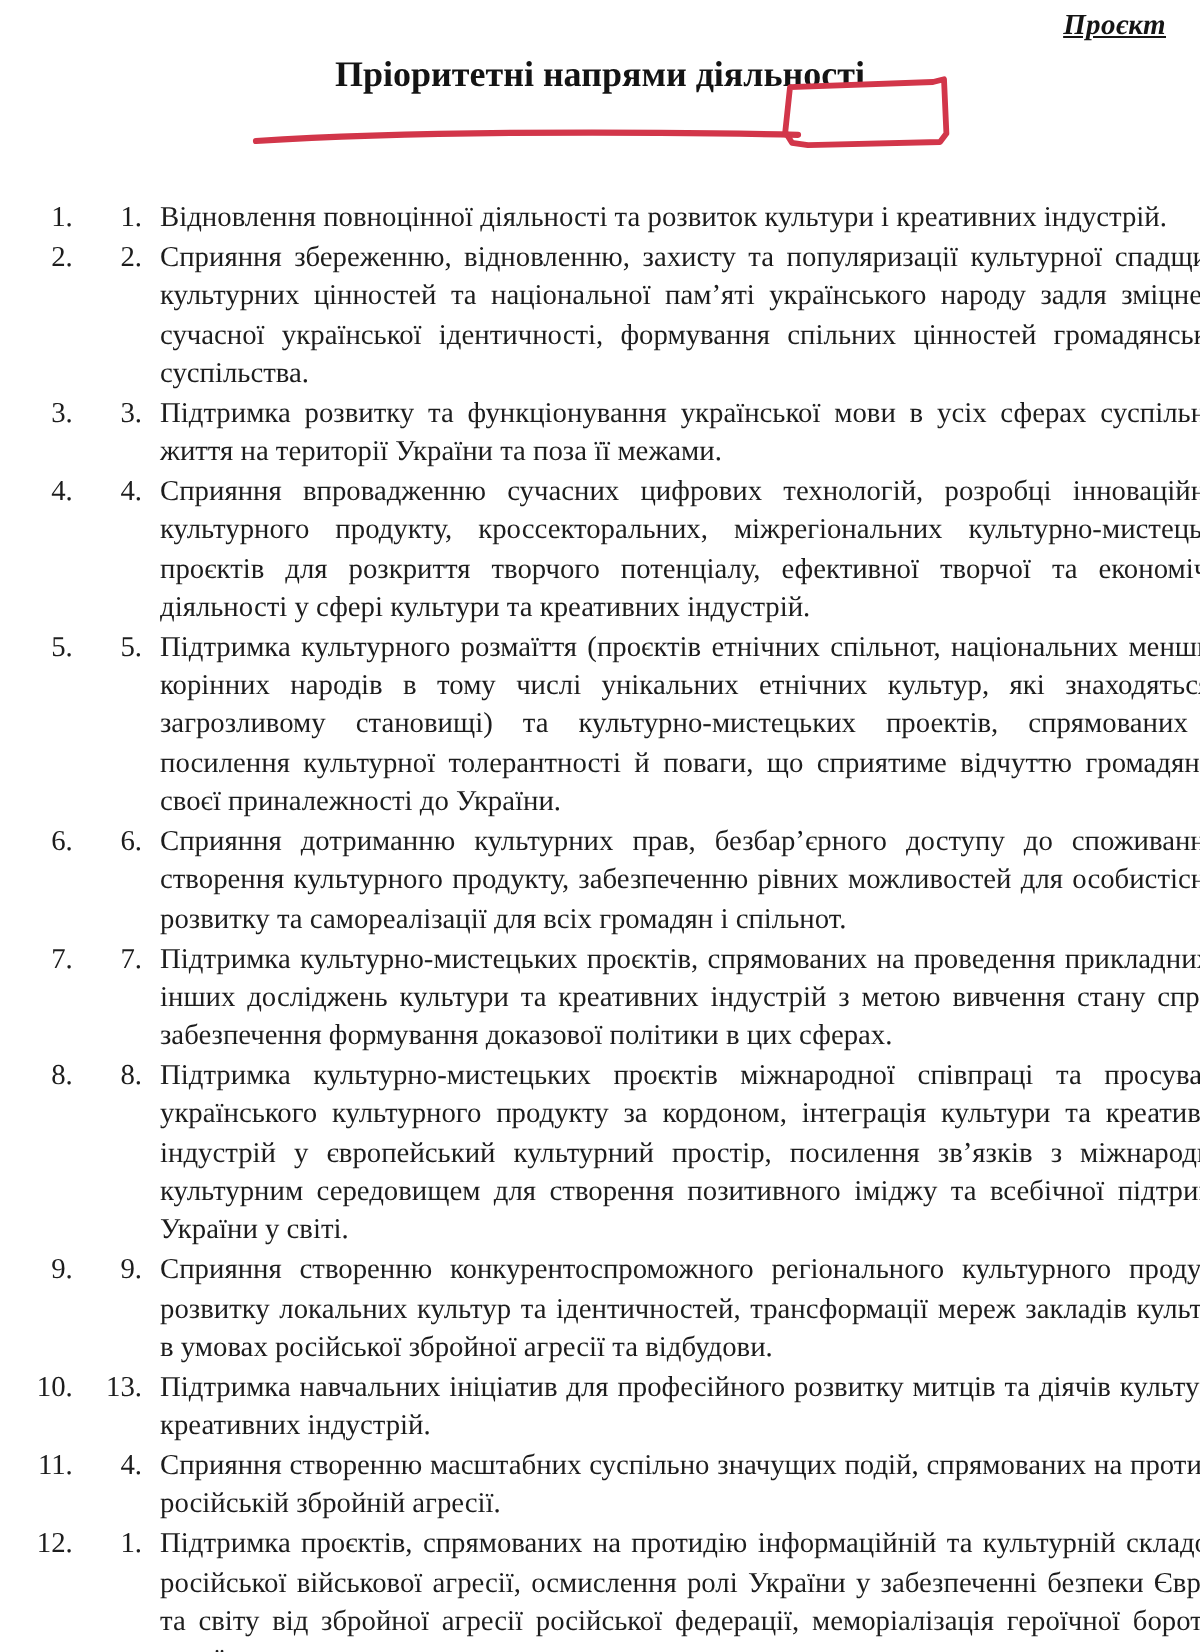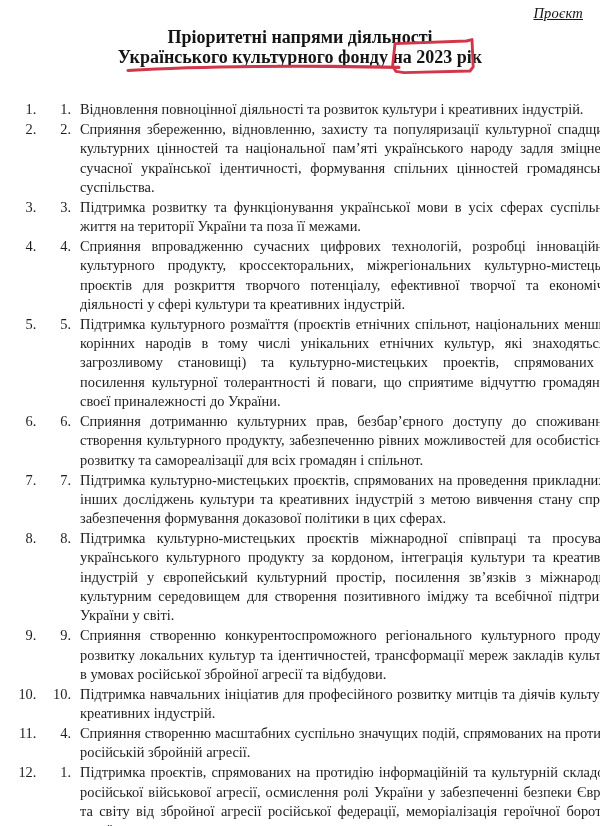--- a/index.html
+++ b/index.html
@@ -20,21 +20,21 @@
 
   
   .draft-line {
     position: absolute;
     top: 4px;
     left: 0;
     width: 583px;
     text-align: right;
   }
   .draft-label {
-    font-weight: normal;
+    font-weight: bold;
     font-style: italic;
     text-decoration: underline;
     font-size: 14.5px;
     letter-spacing: 0.2px;
     color: #151515;
   }
 
   
   .title-block {
     position: absolute;
@@ -95,21 +95,20 @@
 <body>
 
 <div class="page">
 
   <div class="draft-line">
     <span class="draft-label">Проєкт</span>
   </div>
 
   <div class="title-block">
     <div class="title-line">Пріоритетні напрями діяльності</div>
-    <div class="title-line">Українського культурного фонду на 2023 рік</div>
   </div>
 
   <svg class="annotations" viewBox="0 0 600 826">
     <path id="ann-underline" d="M128 70.5 C 190 66.6, 268 66.0, 330 66.4 C 360 66.6, 382 67.0, 399 67.4" fill="none" stroke="#d2364a" stroke-width="3.1" stroke-linecap="round"></path>
     <path id="ann-box" d="M392.5 67.2 L 395.0 43.6 L 466.5 41.0 L 472.0 39.6 L 473.2 66.8 L 470.0 71.0 L 404.0 72.6 L 396.0 71.4 L 392.8 66.2" fill="none" stroke="#d2364a" stroke-width="2.9" stroke-linecap="round" stroke-linejoin="round"></path>
   </svg>
 
   <ol class="list">
     <li class="item">
       <span class="item-number">1.</span>
@@ -141,21 +140,21 @@
     </li>
     <li class="item">
       <span class="item-number">8.</span>
       <span class="item-text">Підтримка культурно-мистецьких проєктів міжнародної співпраці та просування українського культурного продукту за кордоном, інтеграція культури та креативних індустрій у європейський культурний простір, посилення зв’язків з міжнародним культурним середовищем для створення позитивного іміджу та всебічної підтримки України у світі.</span>
     </li>
     <li class="item">
       <span class="item-number">9.</span>
       <span class="item-text">Сприяння створенню конкурентоспроможного регіонального культурного продукту, розвитку локальних культур та ідентичностей, трансформації мереж закладів культури в умовах російської збройної агресії та відбудови.</span>
     </li>
     <li class="item">
-      <span class="item-number">10.</span>
+      <span class="item-number">13.</span>
       <span class="item-text">Підтримка навчальних ініціатив для професійного розвитку митців та діячів культури і креативних індустрій.</span>
     </li>
     <li class="item">
       <span class="item-number">4.</span>
       <span class="item-text">Сприяння створенню масштабних суспільно значущих подій, спрямованих на протидію російській збройній агресії.</span>
     </li>
     <li class="item">
       <span class="item-number">1.</span>
       <span class="item-text">Підтримка проєктів, спрямованих на протидію інформаційній та культурній складовій російської військової агресії, осмислення ролі України у забезпеченні безпеки Європи та світу від збройної агресії російської федерації, меморіалізація героїчної боротьби українського народу.</span>
     </li>

